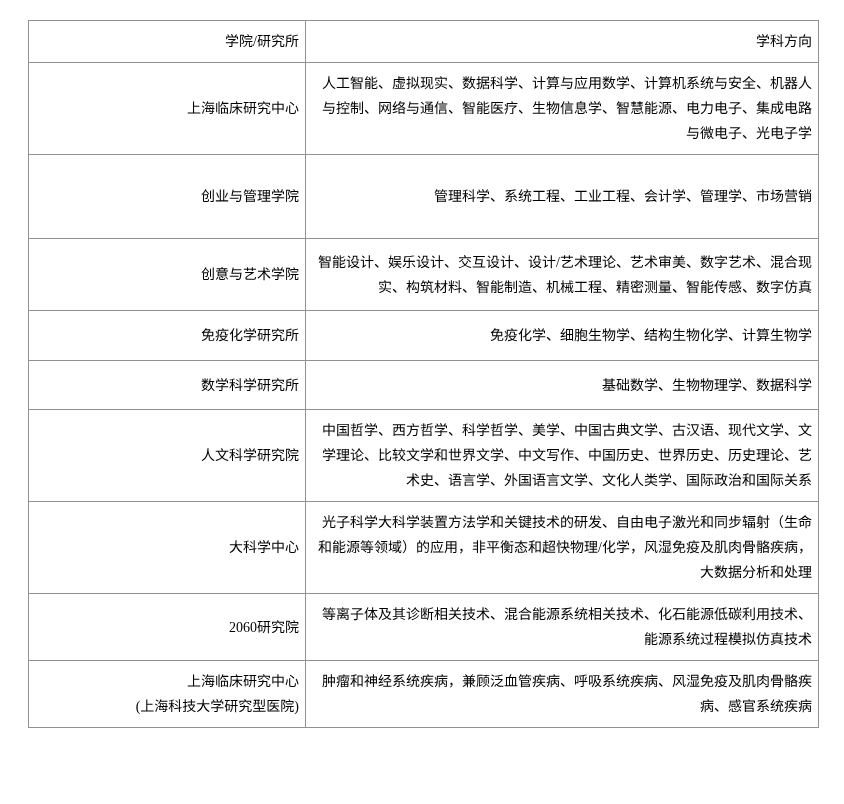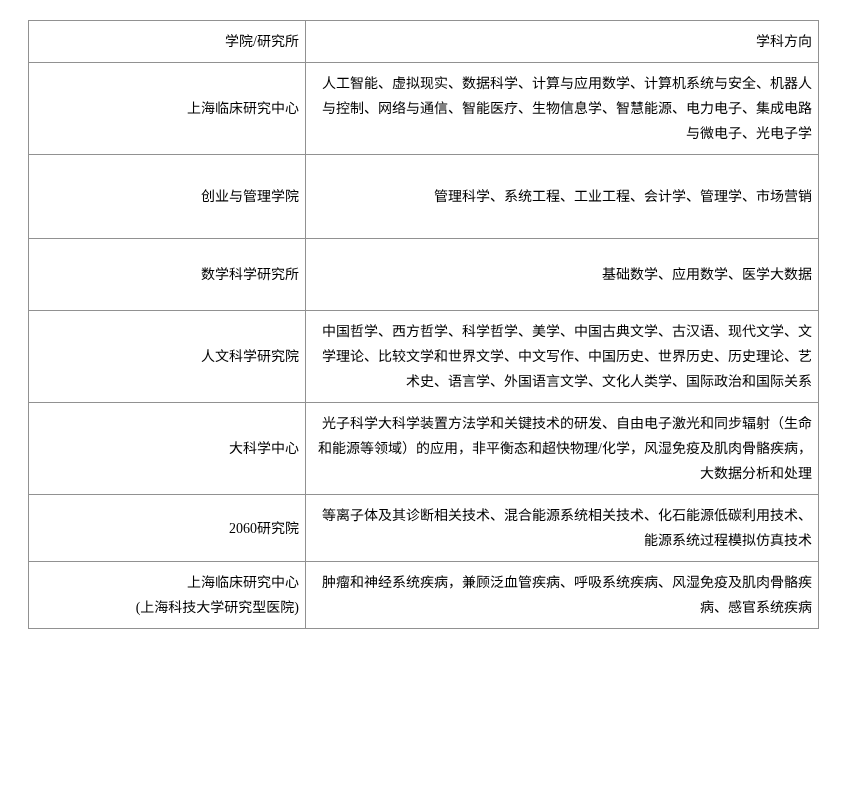--- a/index.html
+++ b/index.html
@@ -68,22 +68,30 @@
     <tbody>
       <tr>
         <td class="institution-cell">上海临床研究中心</td>
         <td class="directions-cell">人工智能、虚拟现实、数据科学、计算与应用数学、计算机系统与安全、机器人与控制、网络与通信、智能医疗、生物信息学、智慧能源、电力电子、集成电路与微电子、光电子学</td>
       </tr>
       <tr>
         <td class="institution-cell">创业与管理学院</td>
         <td class="directions-cell">管理科学、系统工程、工业工程、会计学、管理学、市场营销</td>
       </tr>
       <tr>
+        <td class="institution-cell">创意与艺术学院</td>
+        <td class="directions-cell">智能设计、娱乐设计、交互设计、设计/艺术理论、艺术审美、数字艺术、混合现实、构筑材料、智能制造、机械工程、精密测量、智能传感、数字仿真</td>
+      </tr>
+      <tr>
+        <td class="institution-cell">免疫化学研究所</td>
+        <td class="directions-cell">免疫化学、细胞生物学、结构生物化学、计算生物学</td>
+      </tr>
+      <tr>
         <td class="institution-cell">数学科学研究所</td>
-        <td class="directions-cell">基础数学、应用数学、医学大数据</td>
+        <td class="directions-cell">基础数学、生物物理学、数据科学</td>
       </tr>
       <tr>
         <td class="institution-cell">人文科学研究院</td>
         <td class="directions-cell">中国哲学、西方哲学、科学哲学、美学、中国古典文学、古汉语、现代文学、文学理论、比较文学和世界文学、中文写作、中国历史、世界历史、历史理论、艺术史、语言学、外国语言文学、文化人类学、国际政治和国际关系</td>
       </tr>
       <tr>
         <td class="institution-cell">大科学中心</td>
         <td class="directions-cell">光子科学大科学装置方法学和关键技术的研发、自由电子激光和同步辐射（生命和能源等领域）的应用，非平衡态和超快物理/化学，风湿免疫及肌肉骨骼疾病，大数据分析和处理</td>
       </tr>
       <tr>

